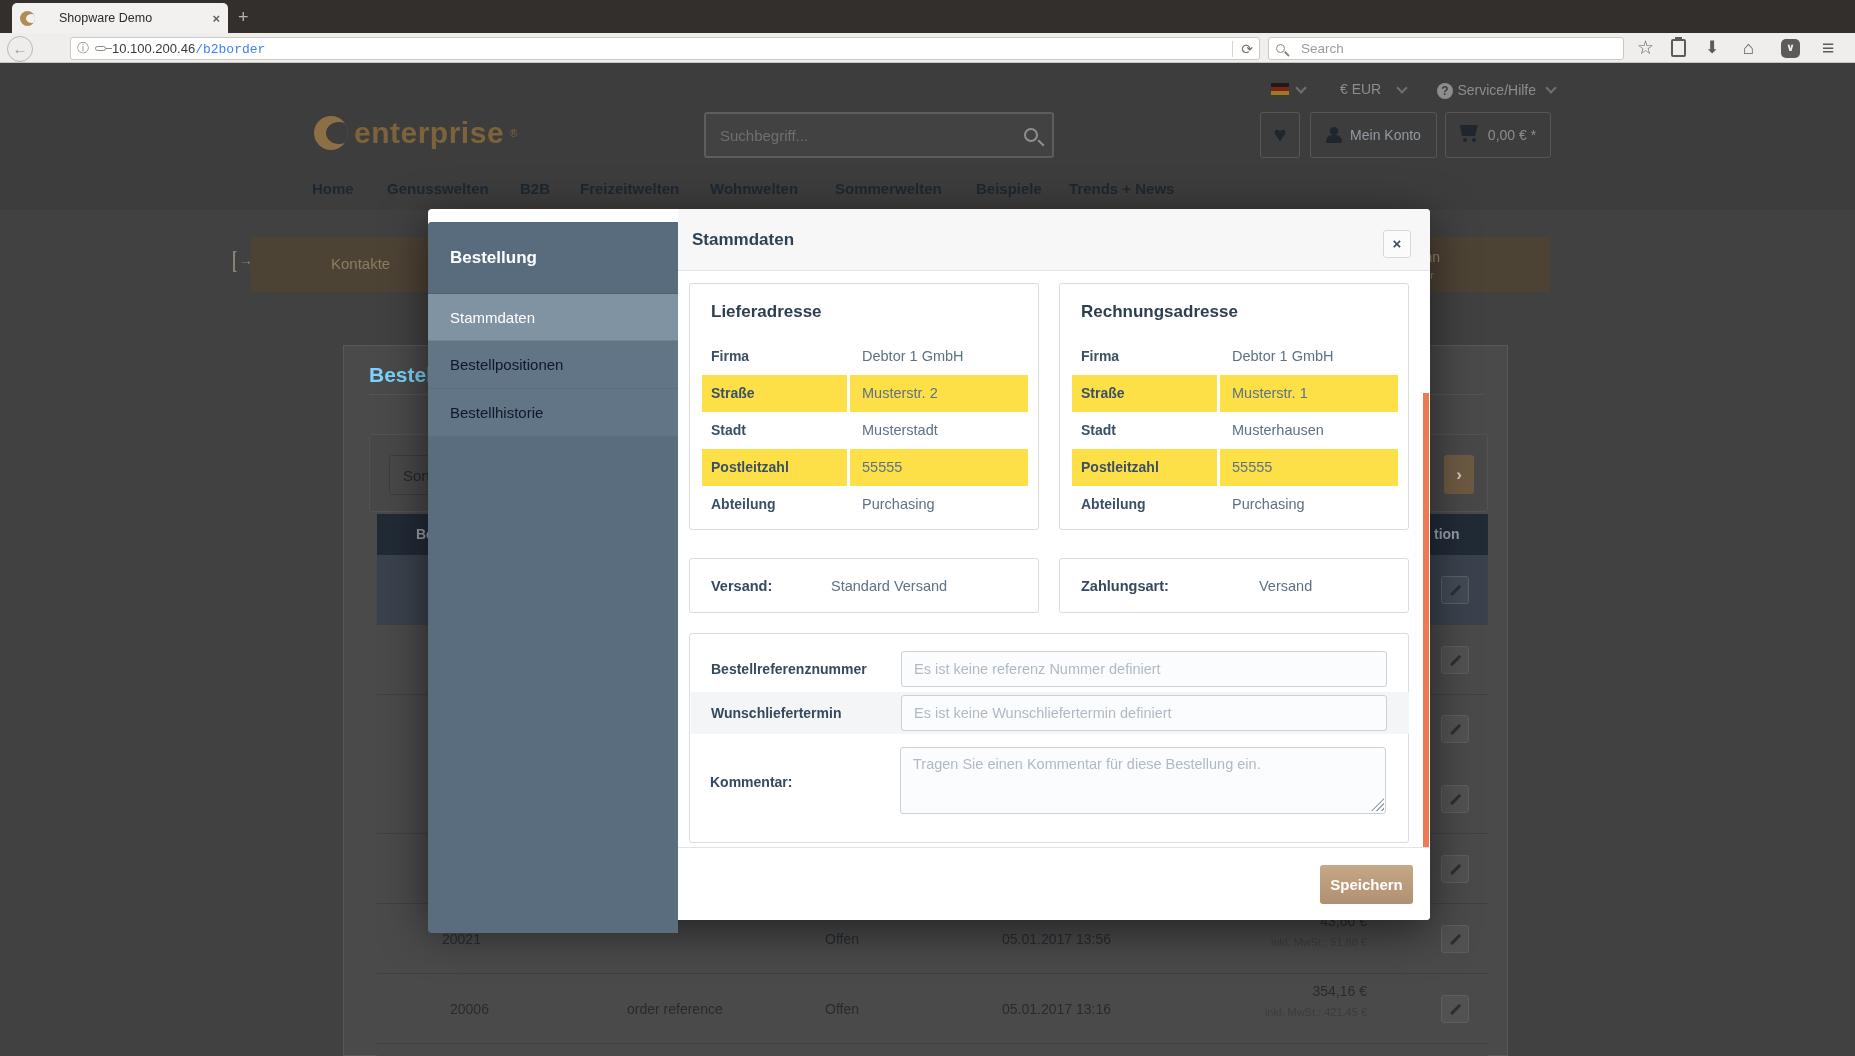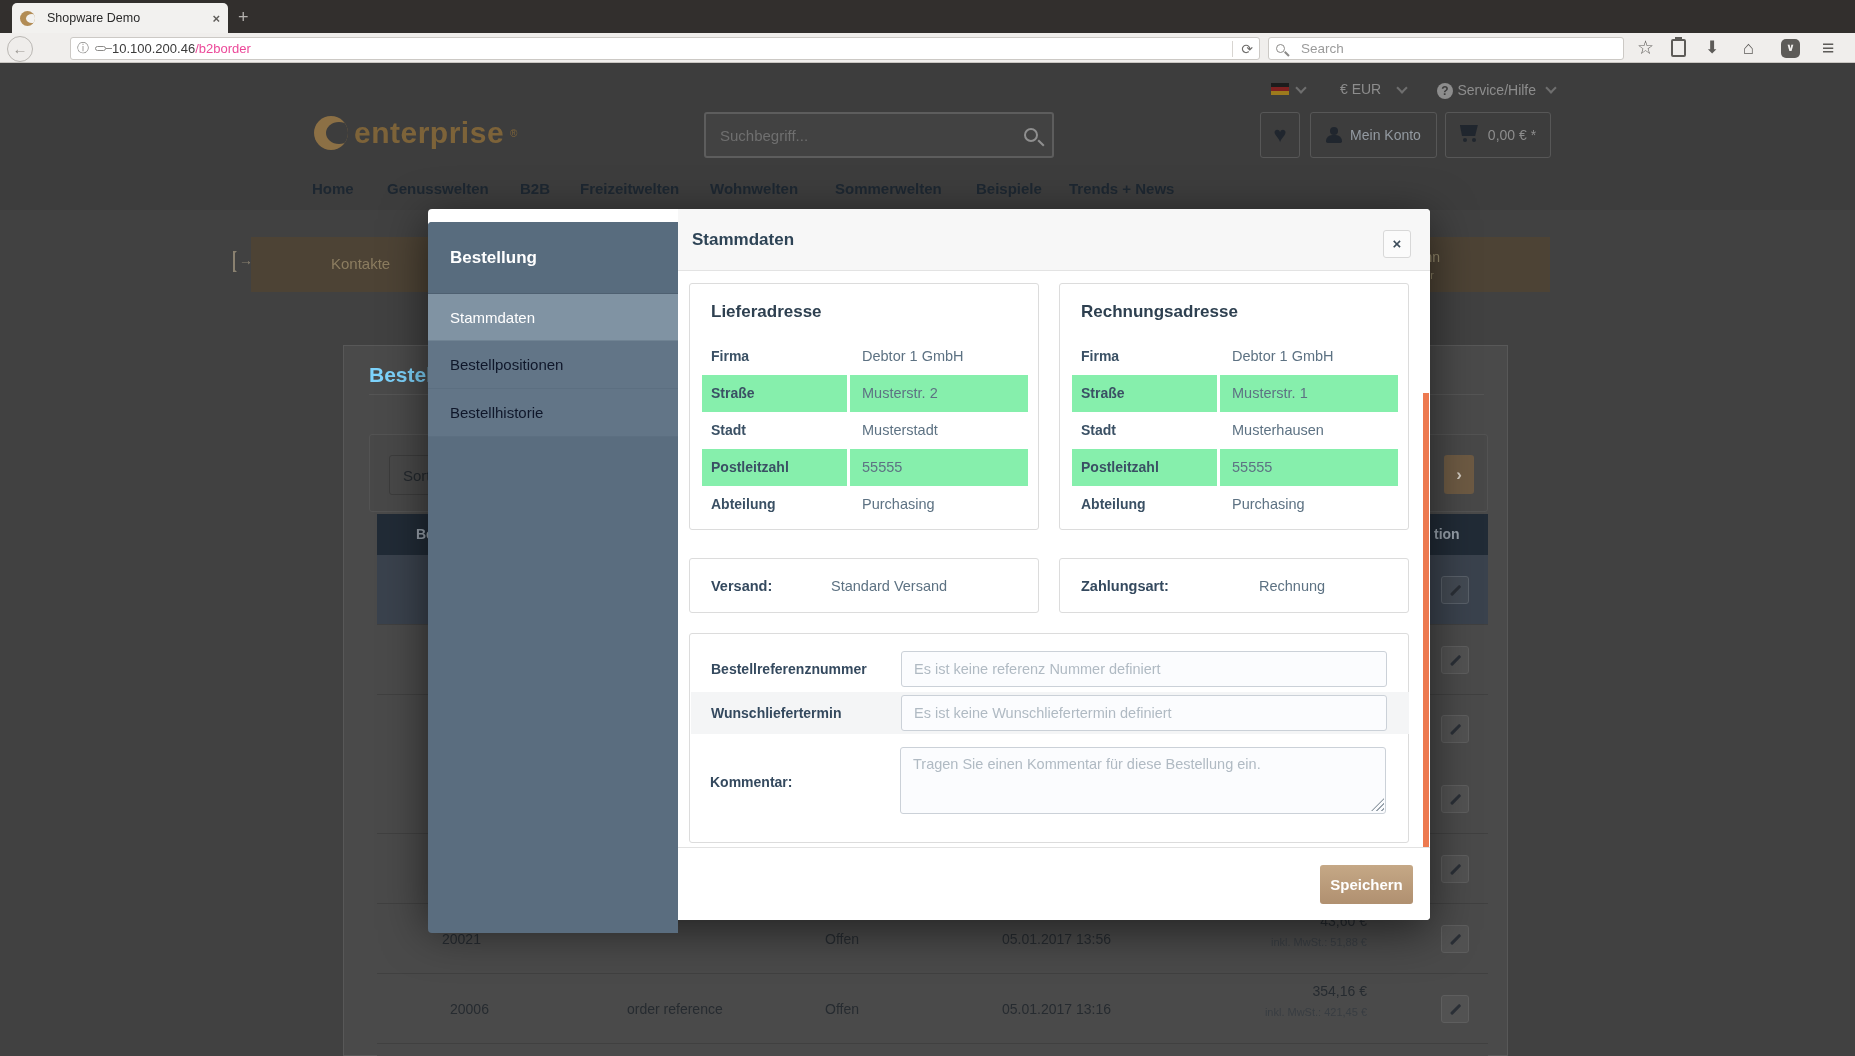--- a/index.html
+++ b/index.html
@@ -4,36 +4,36 @@
 <style>
   * { margin:0; padding:0; box-sizing:border-box; }
   html,body { width:1855px; height:1056px; overflow:hidden; background:#414141;
     font-family:"Liberation Sans","DejaVu Sans",sans-serif; }
   .abs { position:absolute; }
   #stage { position:relative; width:1855px; height:1056px; }
 
   
   #tabbar { left:0; top:0; width:1855px; height:33px; background:#322f2d; }
   #tab { left:12px; top:3px; width:216px; height:30px; background:#f2f1ef; border-radius:5px 5px 0 0;
-         display:flex; align-items:center; padding:9px 8px; gap:12px; }
+         display:flex; align-items:center; padding:9px 8px; gap:24px; }
   .favicon { width:15px; height:15px; border-radius:50%; background:#b28c55; position:relative; overflow:hidden; }
   .favicon::after { content:""; position:absolute; left:6px; top:3px; width:12px; height:9px; border-radius:50%; background:#f2f1ef; }
   #tab-title { font-size:12.5px; color:#2a2a2a; flex:1; white-space:nowrap; overflow:hidden; }
   .tab-close { color:#5f5d5a; font-size:13px; font-weight:bold; cursor:default; }
   #newtab { left:238px; top:8px; color:#b5b2af; font-size:18px; line-height:18px; }
   #toolbar { left:0; top:33px; width:1855px; height:30px; background:#f0eeec; border-bottom:1px solid #c9c6c2; }
   #back-btn { left:7px; top:36px; width:26px; height:26px; border:1px solid #bab7b3; border-radius:50%;
               background:#efedeb; color:#9a9792; text-align:center; line-height:23px; font-size:15px; }
   #urlbar { left:70px; top:37px; width:1190px; height:23px; background:#fff; border:1px solid #ccc9c5; border-radius:3px;
             display:flex; align-items:center; padding:0 6px; gap:6px; }
   .mini-ico { color:#8b8a88; font-size:12px; }
   .key-ico { width:11px; height:5px; border:1.5px solid #8b8a88; border-radius:3px; position:relative; }
   .key-ico::after { content:""; position:absolute; left:10px; top:0.5px; width:6px; height:1.5px; background:#8b8a88; }
   #url-text { font-size:13px; color:#3b3b3b; flex:1; white-space:nowrap; overflow:hidden; }
-  #url-text .path { color:#ec4899; }
+  #url-text .path { color:#3b82f6;font-family:Liberation Mono, monospace; }
   #reload { color:#6f6e6c; font-size:14px; border-left:1px solid #d8d5d1; padding-left:8px; }
   #searchbar { left:1268px; top:37px; width:356px; height:23px; background:#fff; border:1px solid #ccc9c5; border-radius:3px;
                display:flex; align-items:center; padding:0 7px; gap:16px; }
   .mag { width:9px; height:9px; border:1.6px solid #8b8a88; border-radius:50%; position:relative; flex:none; }
   .mag::after { content:""; position:absolute; left:7px; top:8px; width:6px; height:1.6px; background:#8b8a88; transform:rotate(45deg); }
   #search-ph { font-size:13.5px; color:#9b9b9b; }
   .chrome-ico { top:37px; font-size:17px; color:#5d5b58; line-height:22px; }
   .pocket { width:19px; height:19px; border-radius:5px; background:#5d5b58; color:#f0eeec; text-align:center;
             font-size:11px; line-height:17px; font-weight:bold; }
   .clipboard { width:15px; height:18px; border:2px solid #5d5b58; border-radius:2px; position:relative; }
@@ -109,21 +109,21 @@
   .m-item.active { background:#8093a3; color:#fff; border-top:1px solid #4e6071; }
   #m-content { left:250px; top:0; width:752px; height:711px; }
   #m-header { left:0; top:0; width:752px; height:62px; background:#f7f7f7; border-bottom:1px solid #e3e3e3; border-radius:0 4px 0 0; }
   #m-title { left:14px; top:21px; font-size:17px; font-weight:bold; color:#2e4456; }
   #m-close { left:705px; top:21px; width:28px; height:28px; background:#fbfbfb; border:1px solid #d8d8d8; border-radius:3px;
              color:#3c4c5a; font-size:15px; font-weight:bold; text-align:center; line-height:26px; }
   .addr-card { top:74px; width:350px; height:247px; border:1px solid #dcdcdc; border-radius:3px; background:#fff; }
   #card-deliv { left:11px; } #card-bill { left:381px; }
   .addr-title { left:21px; top:18px; font-size:17px; font-weight:bold; color:#2e4050; }
   .addr-row { left:12px; width:326px; height:37px; }
-  .addr-row.stripe .lab-cell, .addr-row.stripe .val-cell { background:#86efac; }
+  .addr-row.stripe .lab-cell, .addr-row.stripe .val-cell { background:#fde047; }
   .lab-cell { position:absolute; left:0; top:0; width:145px; height:37px; }
   .val-cell { position:absolute; left:148px; top:0; width:178px; height:37px; }
   .addr-lab { position:absolute; left:9px; top:10px; font-size:14px; font-weight:bold; color:#3a5064; }
   .addr-val { position:absolute; left:12px; top:10px; font-size:14.5px; color:#5d7283; }
   .ship-card { top:349px; width:350px; height:55px; border:1px solid #dcdcdc; border-radius:3px; }
   .ship-lab { position:absolute; left:21px; top:19px; font-size:14.5px; font-weight:bold; color:#34495e; }
   .ship-val { position:absolute; left:141px; top:19px; font-size:14.5px; color:#5d7283; }
   #card-pay .ship-val { left:199px; }
   #form-card { left:11px; top:424px; width:720px; height:210px; border:1px solid #dcdcdc; border-radius:3px; }
   .form-row { left:1px; width:718px; }
@@ -404,21 +404,21 @@
             </span>
         </div>
       </div>
 
       <div class="ship-card abs" style="left:11px;">
         <span class="ship-lab">Versand:</span>
         <span class="ship-val">Standard Versand</span>
       </div>
       <div id="card-pay" class="ship-card abs" style="left:381px;">
         <span class="ship-lab">Zahlungsart:</span>
-        <span class="ship-val">Rechnung</span>
+        <span class="ship-val">Versand</span>
       </div>
 
       <div id="form-card" class="abs">
         <div class="form-row abs" style="top:14px;height:42px;">
           <span class="form-lab" style="top:13px;">Bestellreferenznummer</span>
           <input class="form-input" style="top: 3px;" placeholder="Es ist keine referenz Nummer definiert">
         </div>
         <div id="row-wunsch" class="form-row abs" style="top:58px;height:42px;">
           <span class="form-lab" style="top:13px;">Wunschliefertermin</span>
           <input class="form-input" style="top: 3px;" placeholder="Es ist keine Wunschliefertermin definiert">

